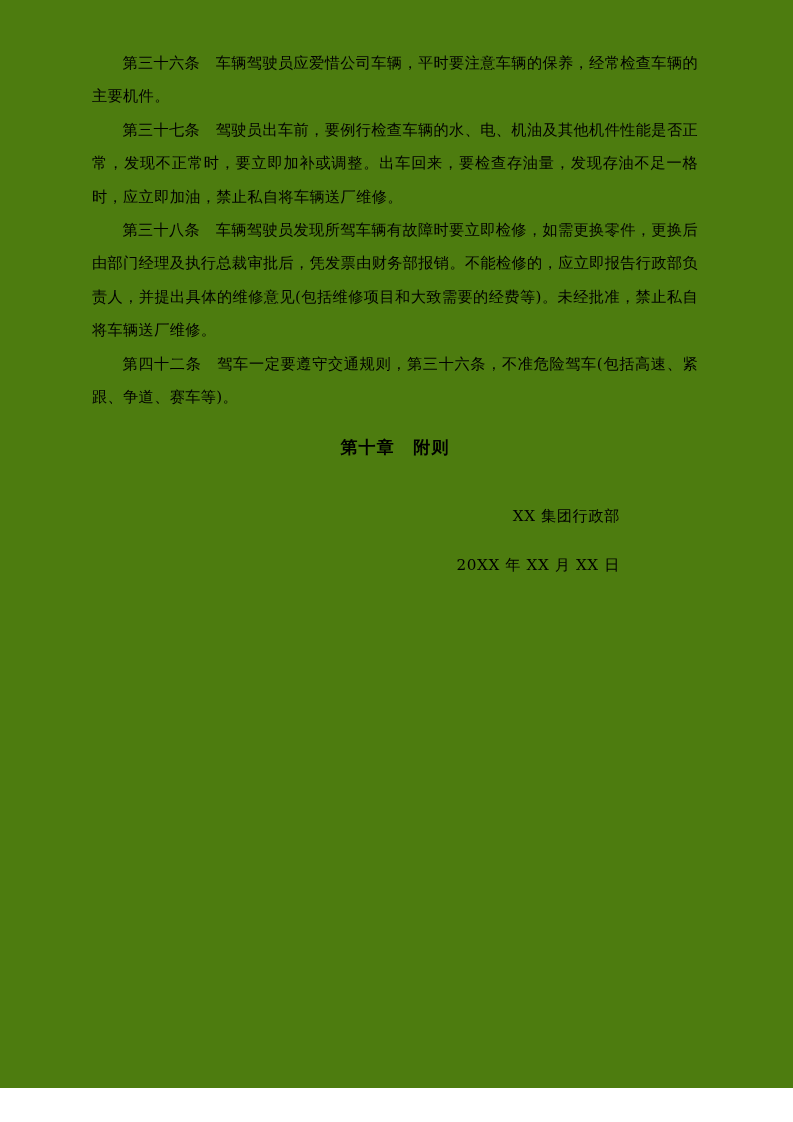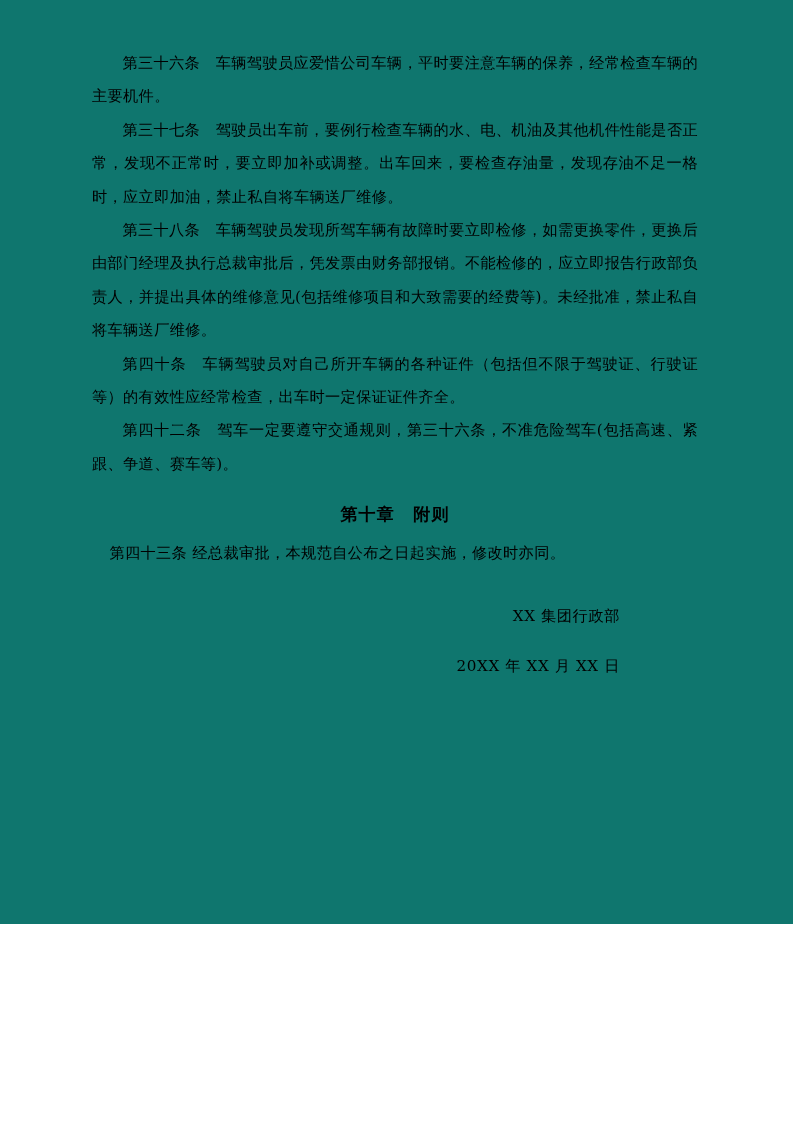--- a/index.html
+++ b/index.html
@@ -16,22 +16,22 @@
     font-family: "DejaVu Serif", "Liberation Serif", serif;
     color: #000000;
     -webkit-font-smoothing: antialiased;
   }
 
   .page {
     position: absolute;
     left: 0;
     top: 0;
     width: 793px;
-    height: 924px;
-    background: #0f766e;
+    height: 1088px;
+    background: #4d7c0f;
   }
 
   .text-block {
     position: absolute;
     left: 92px;
     top: 47px;
     width: 606px;
   }
 
   
@@ -89,28 +89,26 @@
 <div class="page">
   <div class="text-block">
 
     <p class="para">第三十六条　车辆驾驶员应爱惜公司车辆，平时要注意车辆的保养，经常检查车辆的主要机件。</p>
 
     <p class="para">第三十七条　驾驶员出车前，要例行检查车辆的水、电、机油及其他机件性能是否正常，发现不正常时，要立即加补或调整。出车回来，要检查存油量，发现存油不足一格时，应立即加油，禁止私自将车辆送厂维修。</p>
 
     <p class="para">第三十八条　车辆驾驶员发现所驾车辆有故障时要立即检修，如需更换零件，更换后由部门经理及执行总裁审批后，凭发票由财务部报销。不能检修的，应立即报告行政部负责人，并提出具体的维修意见(包括维修项目和大致需要的经费等)。未经批准，禁止私自将车辆送厂维修。</p>
 
 
-    <p class="para">第四十条　车辆驾驶员对自己所开车辆的各种证件（包括但不限于驾驶证、行驶证等）的有效性应经常检查，出车时一定保证证件齐全。</p>
 
 
     <p class="para">第四十二条　驾车一定要遵守交通规则，第三十六条，不准危险驾车(包括高速、紧跟、争道、赛车等)。</p>
 
     <h2 class="chapter-heading">第十章　附则</h2>
 
-    <p class="para para--shallow-indent">第四十三条 经总裁审批，本规范自公布之日起实施，修改时亦同。</p>
 
     <div class="signature-block">
       <p class="signature-line">XX 集团行政部</p>
       <p class="signature-line">20XX 年 XX 月 XX 日</p>
     </div>
 
   </div>
 </div>
 
 </body></html>

